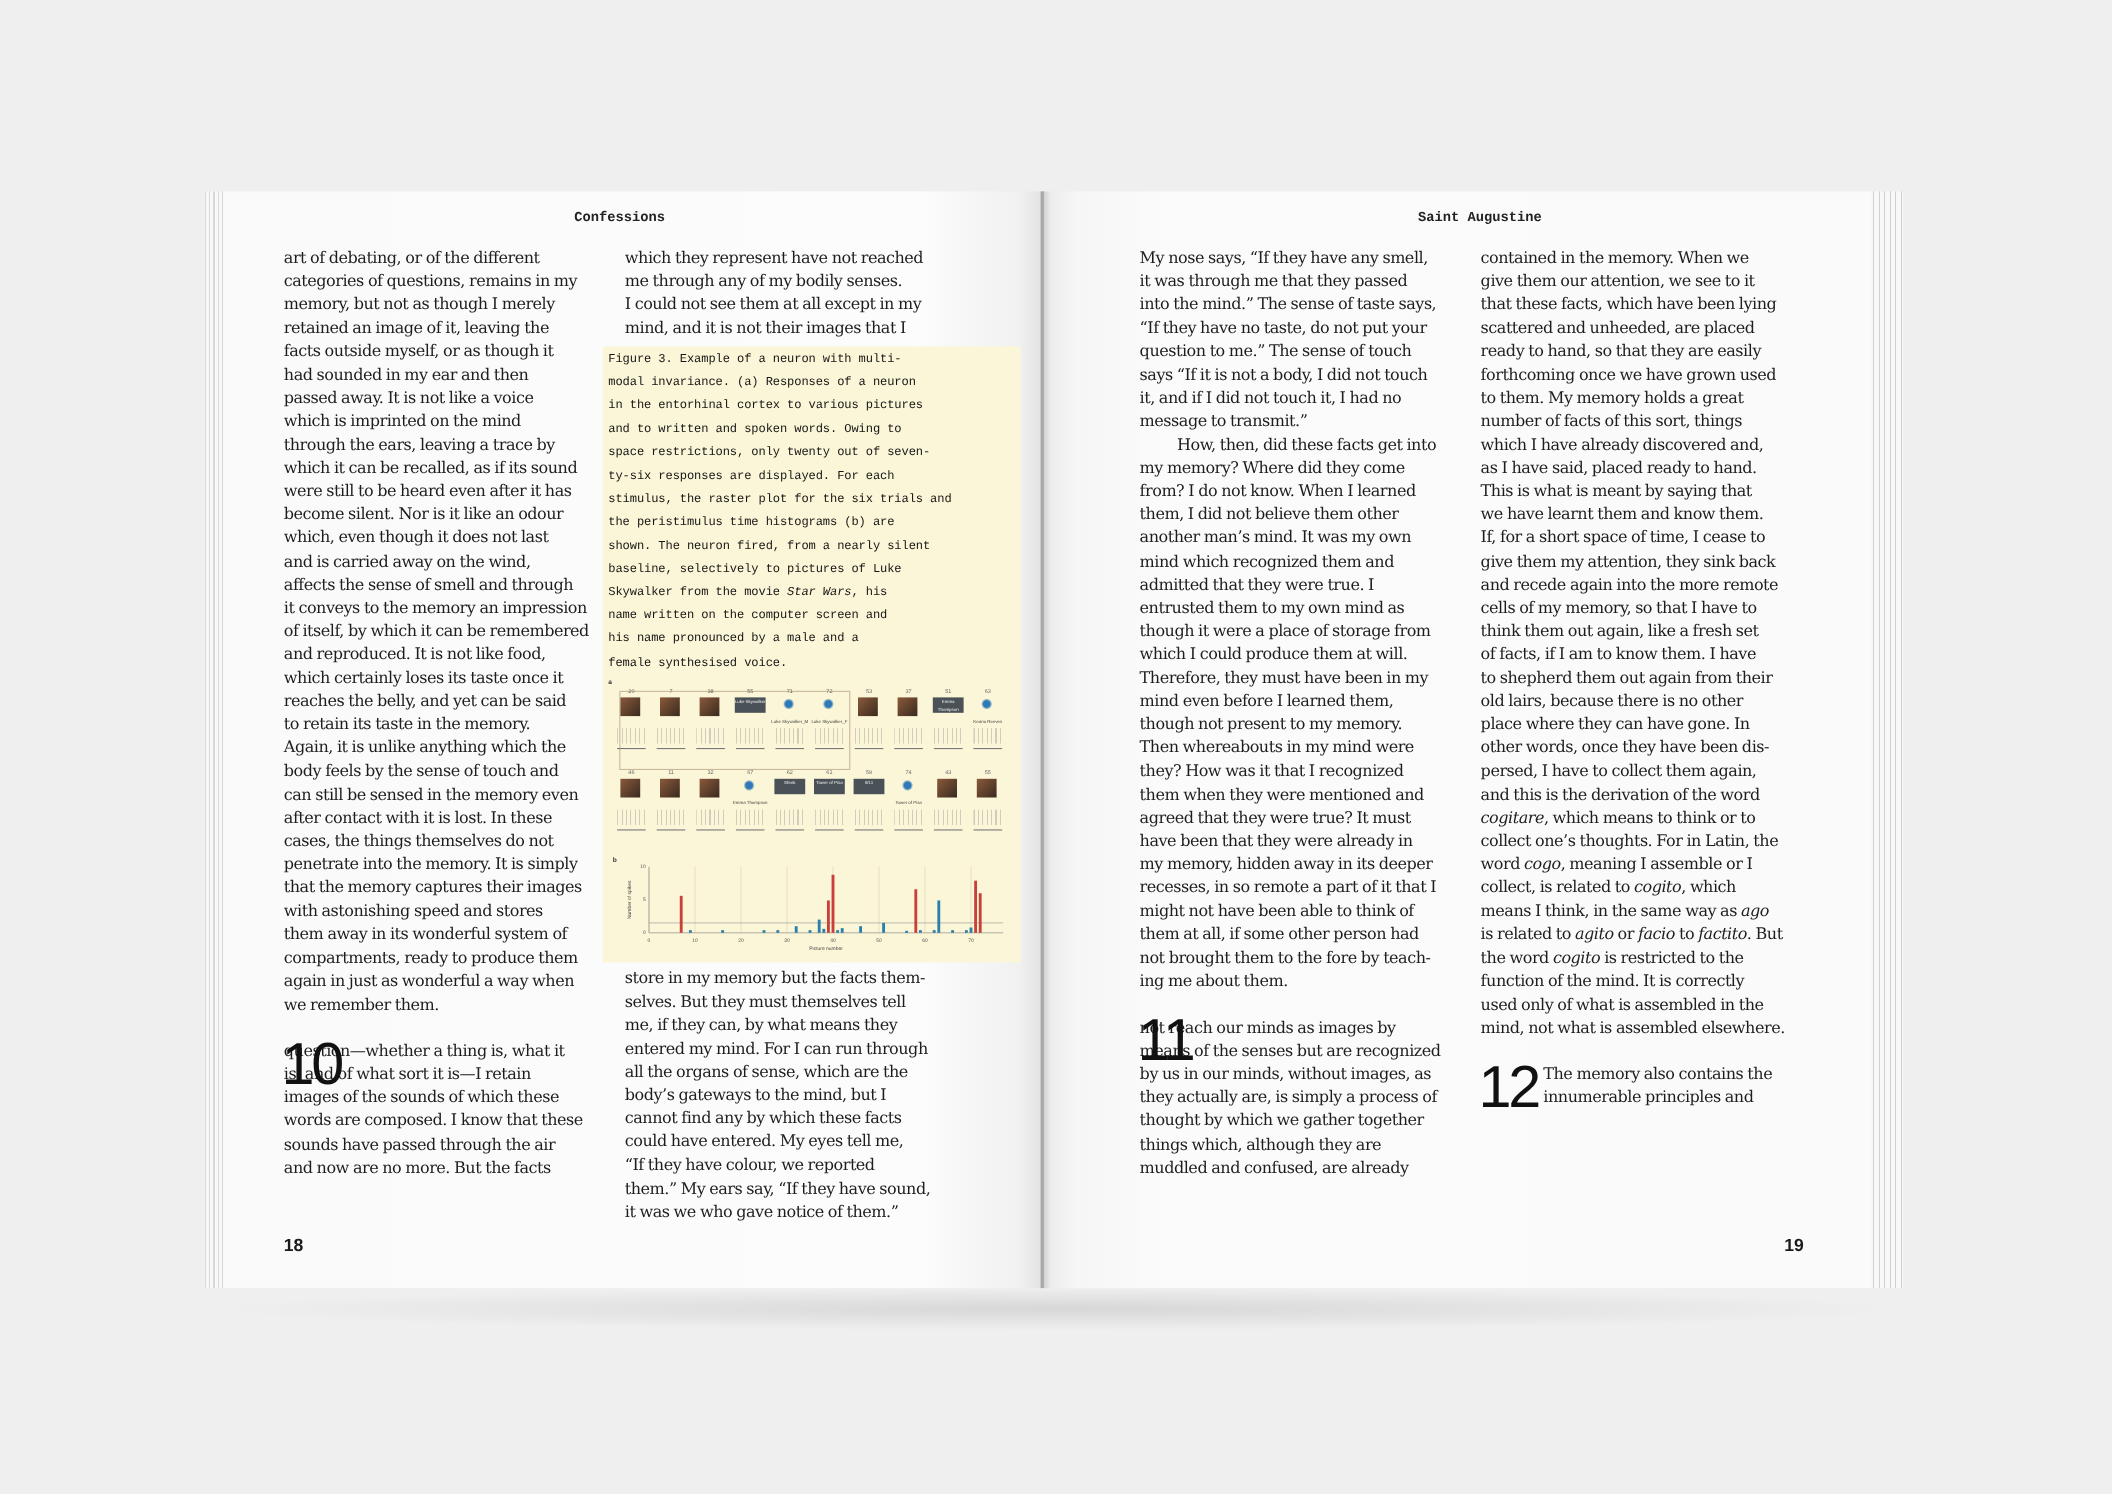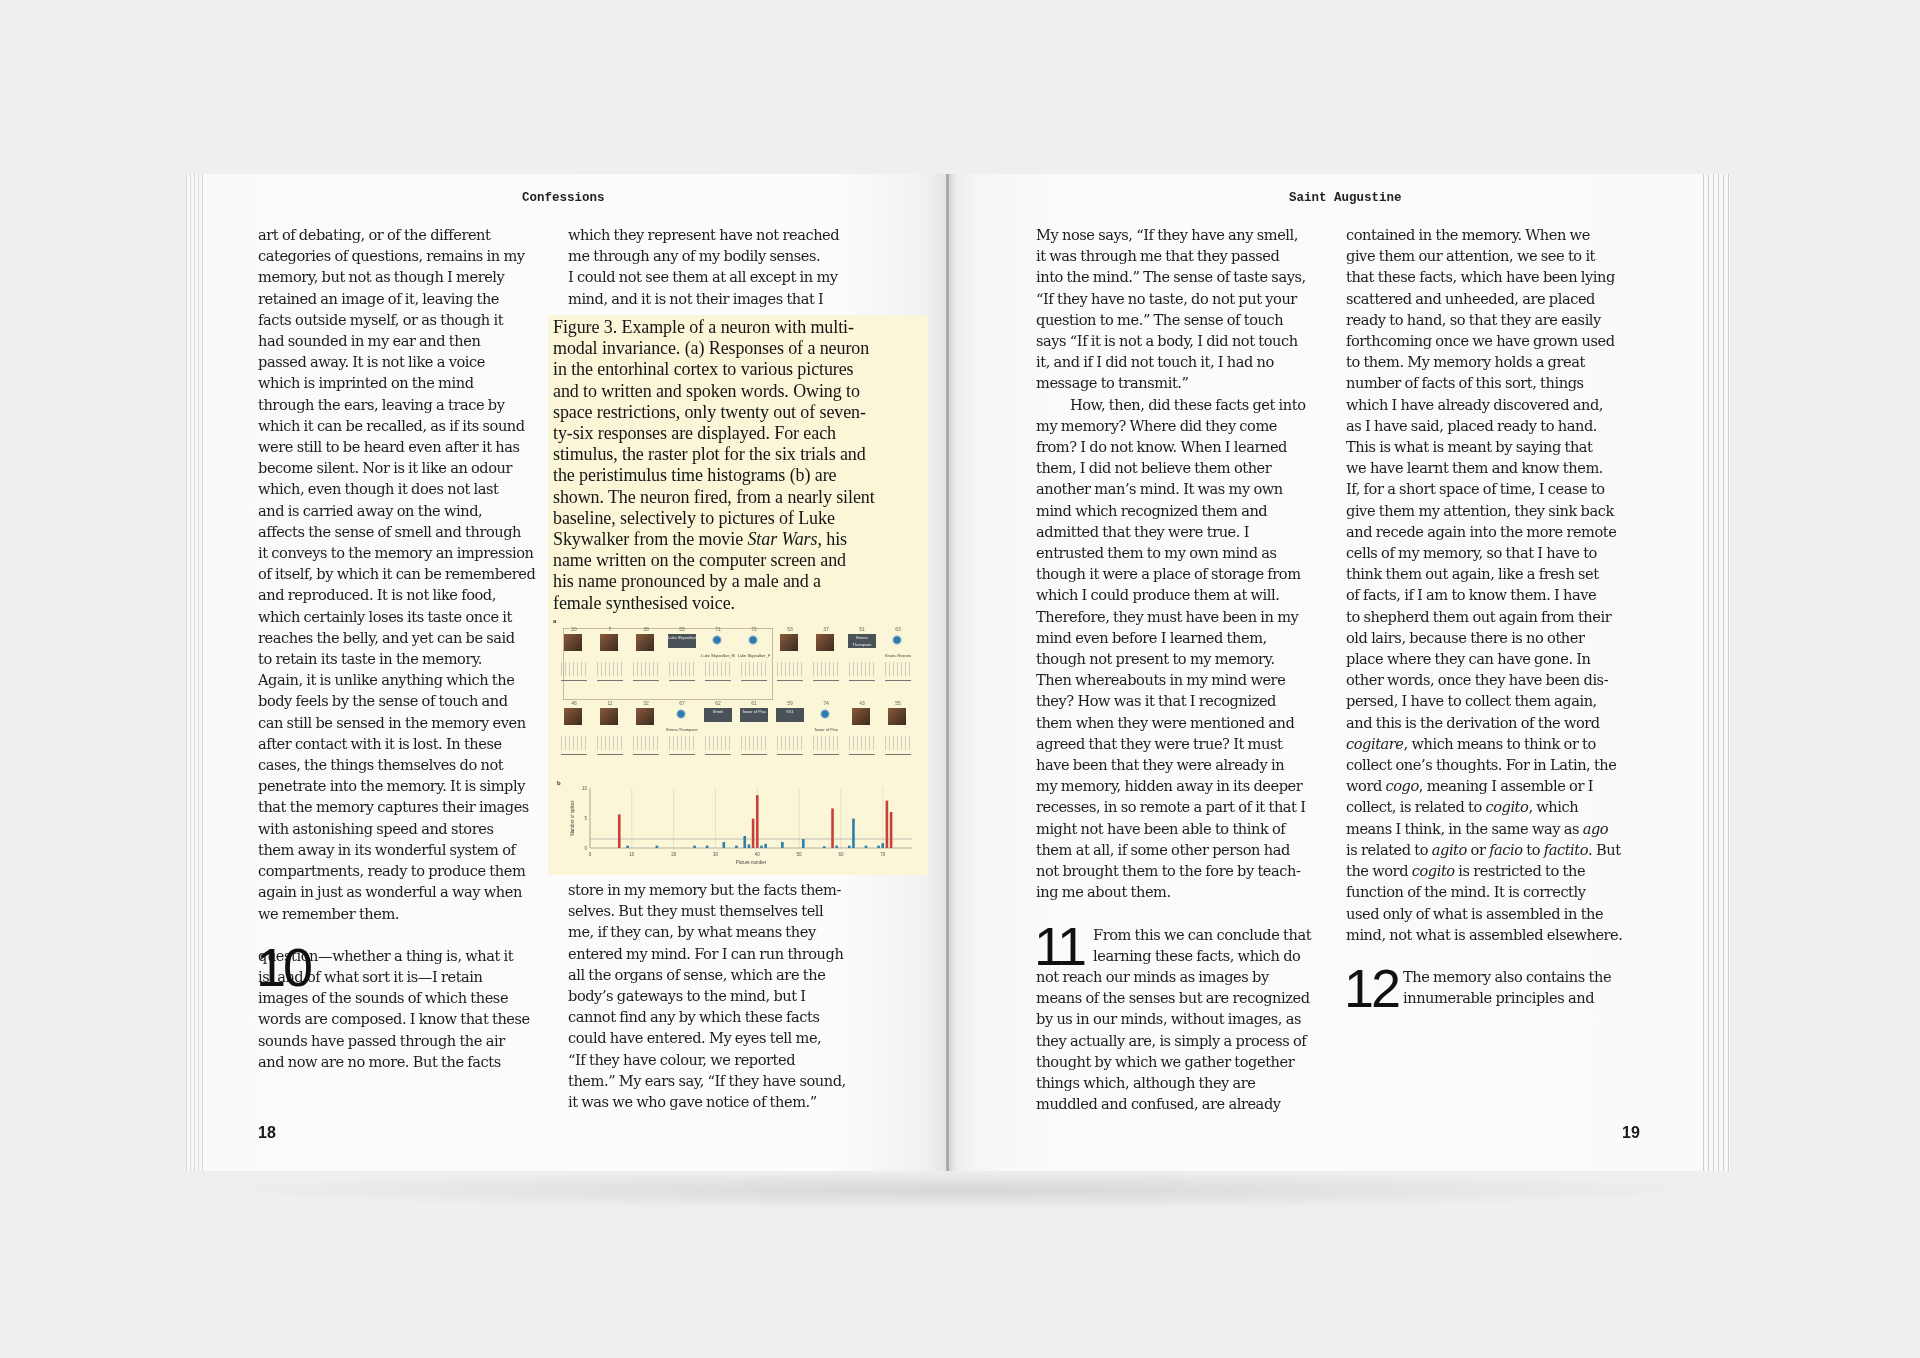--- a/index.html
+++ b/index.html
@@ -50,21 +50,21 @@
   }
   .drop .ln.hang { padding-left:57px; }
   i { font-style:italic; }
 
   .figure {
     position:absolute; left:548px; top:315px; width:380px; height:560px;
     background:#fbf6d7;
   }
   .fig-caption {
     position:absolute; left:553px; top:317px; width:370px;
-    font-family:Liberation Serif, serif; font-size:18px; line-height:21.2px;
+    font-family:Liberation Mono, monospace; font-size:11px; line-height:21.2px;
     color:#151515; letter-spacing:-0.1px;
   }
   .fig-caption .ln { display:block; white-space:nowrap; }
   .panel-a { position:absolute; left:557px; top:622px; width:360px; height:152px; }
   .panel-a .row { position:absolute; left:0; width:360px; height:72px; }
   .panel-a .box { position:absolute; left:6px; top:6px; width:208px; height:70px; border:1px solid #c8b99c; }
   .cell { position:absolute; width:34px; height:68px; }
   .cell .id { position:absolute; top:0; left:0; width:34px; text-align:center;
     font-family:"Liberation Sans", sans-serif; font-size:5px; color:#666; }
   .cell .thumb { position:absolute; top:8px; left:7px; width:18px; height:17px; }
@@ -415,24 +415,20 @@
       <span class="ln">recesses, in so remote a part of it that I</span>
       <span class="ln">might not have been able to think of</span>
       <span class="ln">them at all, if some other person had</span>
       <span class="ln">not brought them to the fore by teach-</span>
       <span class="ln">ing me about them.</span>
     </div>
   <span class="gap"></span>
   <div class="drop">
     <span class="num">11</span>
     <div>
-        <span class="ln hang">From this we can conclude that</span>
-        <span class="ln hang">learning these facts, which do</span>
-      </div>
-    <div>
         <span class="ln">not reach our minds as images by</span>
         <span class="ln">means of the senses but are recognized</span>
         <span class="ln">by us in our minds, without images, as</span>
         <span class="ln">they actually are, is simply a process of</span>
         <span class="ln">thought by which we gather together</span>
         <span class="ln">things which, although they are</span>
         <span class="ln">muddled and confused, are already</span>
       </div>
   </div>
 </div>

